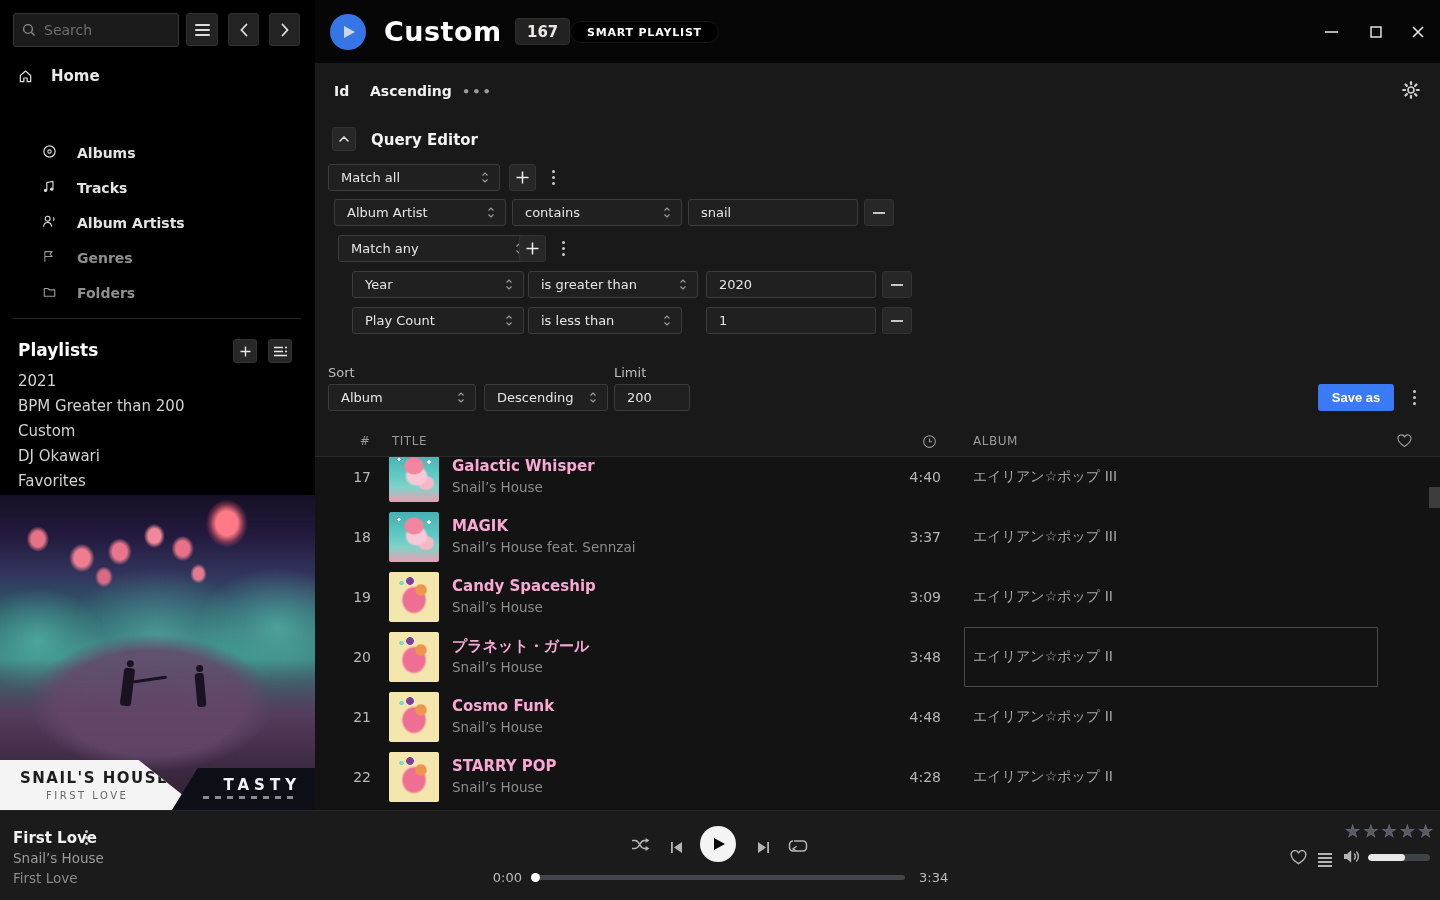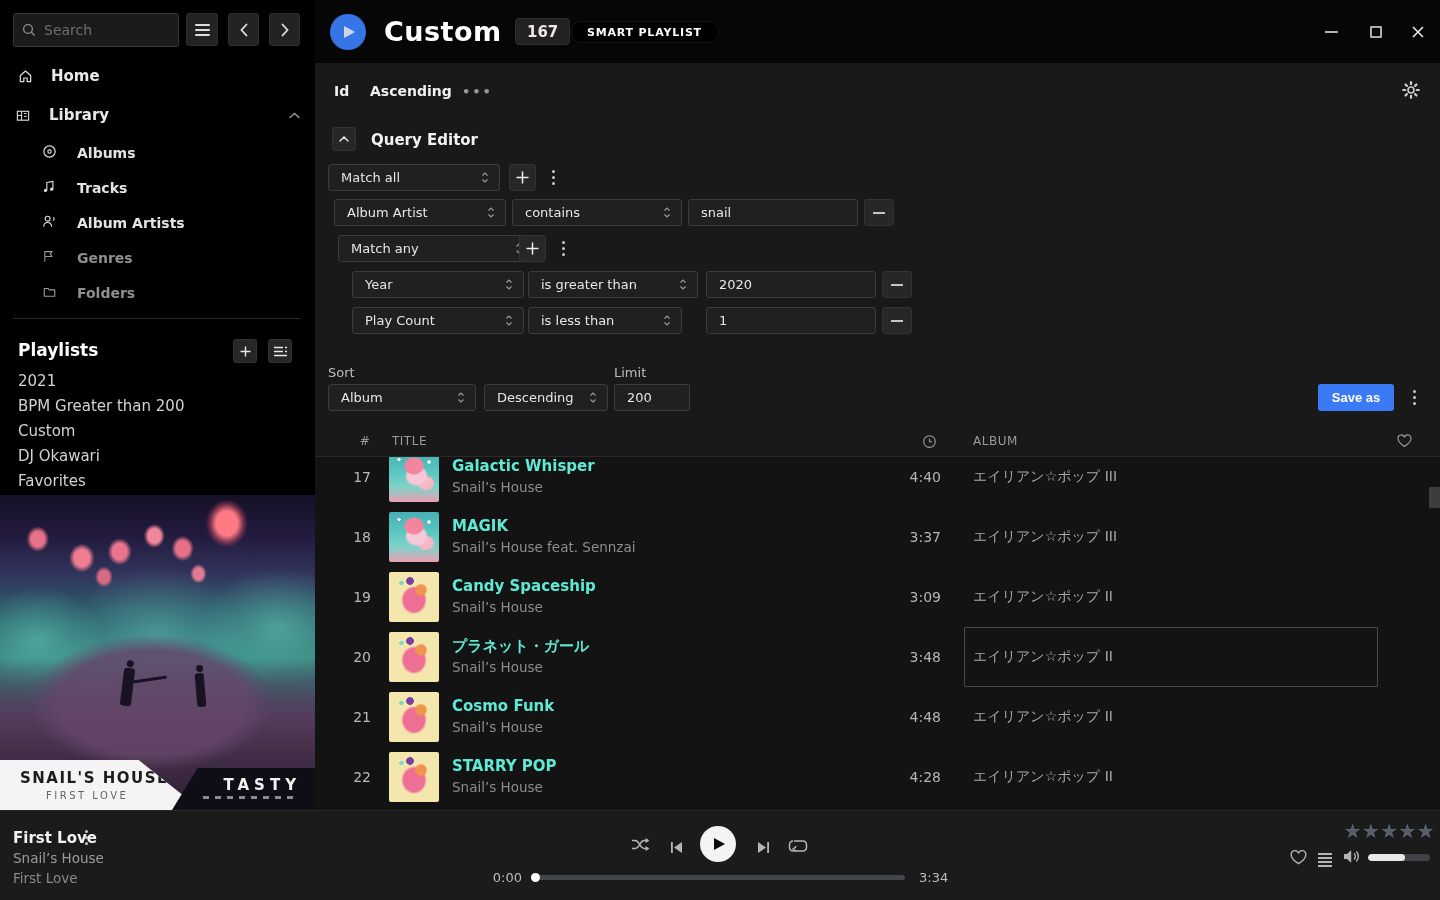--- a/index.html
+++ b/index.html
@@ -98,21 +98,21 @@
     display:flex; align-items:center; justify-content:center; cursor:pointer; }
 
   
   .thead { left:315px; top:427px; width:1125px; height:30px; background:#191919;
     border-bottom:1px solid #2a2a2a; color:#9a9a9a; font-size:12px; letter-spacing:.5px; }
   .tbody { left:315px; top:457px; width:1125px; height:353px; background:#131313; overflow:hidden; }
   .trow { position:absolute; left:0; width:1125px; height:60px; cursor:pointer; }
   .tnum { position:absolute; left:0; top:0; width:56px; height:60px; display:flex;
     align-items:center; justify-content:flex-end; color:#b9b9b9; font-size:14px; }
   .tcover { position:absolute; left:74px; top:5px; width:50px; height:50px; border-radius:2px; }
-  .ttitle { position:absolute; left:137px; top:10px; color:#5eead4; font-size:15px; font-weight:600; }
+  .ttitle { position:absolute; left:137px; top:10px; color:#f9a8d4; font-size:15px; font-weight:600; }
   .tartist { position:absolute; left:137px; top:32px; color:#8d8d8d; font-size:13.5px; }
   .tdur { position:absolute; left:560px; top:0; width:66px; height:60px; display:flex;
     align-items:center; justify-content:flex-end; color:#b5b5b5; font-size:14px; }
   .talbum { position:absolute; left:658px; top:0; height:60px; display:flex; align-items:center;
     color:#a8a8a8; font-size:14px; }
   .cover-teal { background:
     radial-gradient(3px 3px at 20% 15%, #fff 0 50%, transparent 60%),
     radial-gradient(3px 3px at 80% 20%, #fff 0 50%, transparent 60%),
     radial-gradient(16px 14px at 50% 28%, #f2869f 0 55%, transparent 65%),
     radial-gradient(20px 18px at 55% 48%, #f7c9d8 0 45%, transparent 60%),
@@ -178,35 +178,20 @@
 
     <div class="abs navrow" style="left:16px;top:64px;height:24px;">
       <span class="ic">
           <svg width="15" height="15" viewBox="0 0 16 16">
             <path d="M2.5 7 L8 2.2 L13.5 7 V13.5 H9.8 V9.6 H6.2 V13.5 H2.5 Z" fill="none" stroke="#ddd" stroke-width="1.3" stroke-linejoin="round"></path>
           </svg>
         </span>
       <span style="margin-left:17px">Home</span>
     </div>
 
-    <div class="abs navrow" style="left:14px;top:103px;height:24px;width:286px;">
-      <span class="ic">
-          <svg width="16" height="15" viewBox="0 0 16 16">
-            <rect x="2" y="3.5" width="12" height="9.5" fill="none" stroke="#ddd" stroke-width="1.2"></rect>
-            <line x1="6.5" y1="3.5" x2="6.5" y2="13" stroke="#ddd" stroke-width="1.1"></line>
-            <line x1="2" y1="8" x2="6.5" y2="8" stroke="#ddd" stroke-width="1"></line>
-            <line x1="9" y1="6" x2="12" y2="6" stroke="#ddd" stroke-width="1"></line>
-            <line x1="9" y1="9" x2="12" y2="9" stroke="#ddd" stroke-width="1"></line>
-          </svg>
-        </span>
-      <span style="margin-left:17px;flex:1">Library</span>
-      <svg width="11" height="7" viewBox="0 0 11 7">
-          <path d="M1 5.5 L5.5 1.5 L10 5.5" fill="none" stroke="#9a9a9a" stroke-width="1.4" stroke-linecap="round"></path>
-        </svg>
-    </div>
 
     <div class="abs subrow" style="left:42px;top:142px;height:22px;">
       <span class="ic" style="width:16px"><svg width="15" height="15" viewBox="0 0 16 16">
             <circle cx="8" cy="8" r="6" fill="none" stroke="#ddd" stroke-width="1.3"></circle>
             <circle cx="8" cy="8" r="1.8" fill="none" stroke="#ddd" stroke-width="1.2"></circle>
           </svg></span>
       <span style="margin-left:19px">Albums</span>
     </div>
     <div class="abs subrow" style="left:42px;top:177px;height:22px;">
       <span class="ic" style="width:16px"><svg width="14" height="15" viewBox="0 0 16 16">

